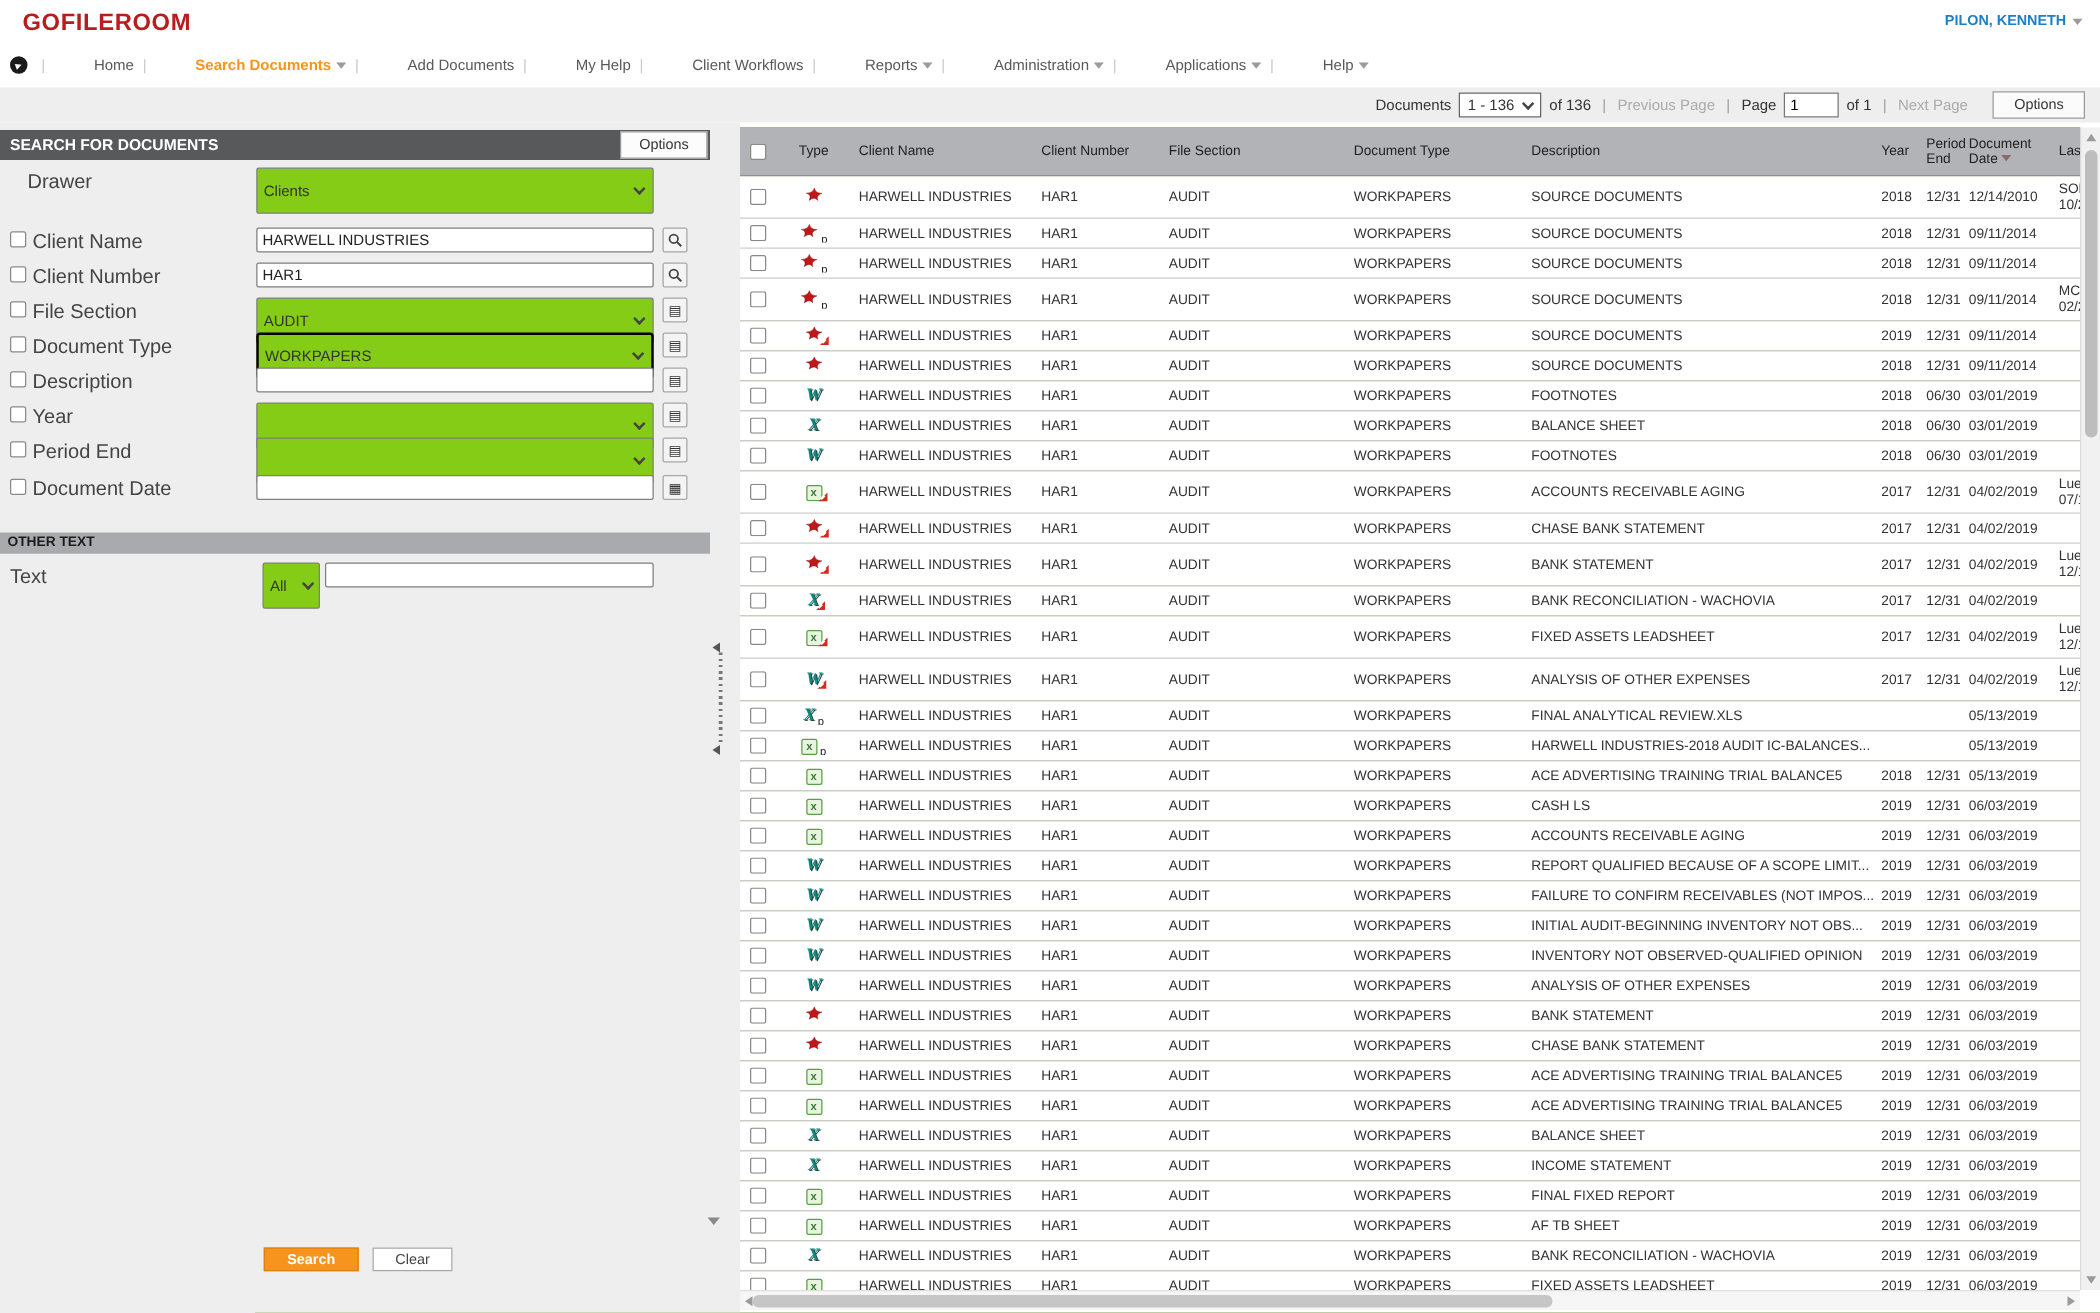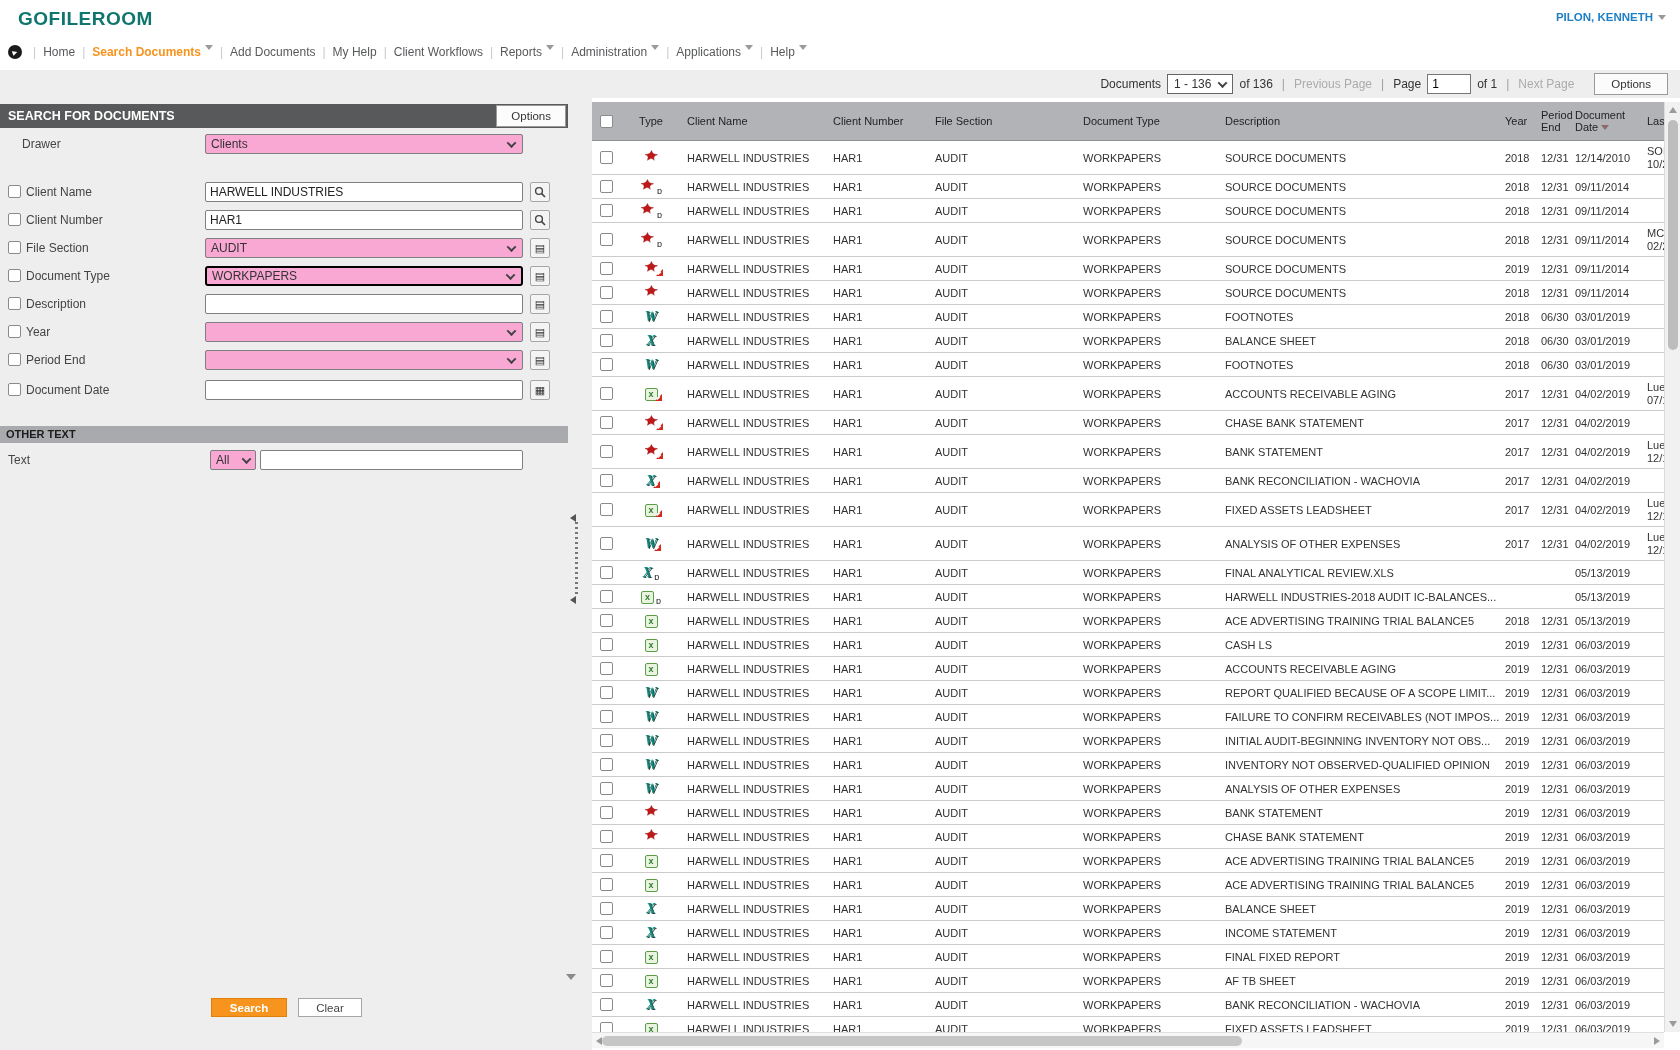--- a/index.html
+++ b/index.html
@@ -1,51 +1,51 @@
 <!DOCTYPE html>
 <html><head>
 <meta charset="utf-8">
 <style>
   * { margin:0; padding:0; box-sizing:border-box; }
   html,body { width:1680px; height:1050px; overflow:hidden; }
   body { font-family:"Liberation Sans","DejaVu Sans",sans-serif; background:#ffffff; color:#333; }
   .page { position:relative; width:1680px; height:1050px; background:#fff; }
 
   
-  .logo { position:absolute; left:18px; top:8px; font-size:19px; font-weight:bold; letter-spacing:.5px; color:#0f766e; }
+  .logo { position:absolute; left:18px; top:8px; font-size:19px; font-weight:bold; letter-spacing:.5px; color:#b91c1c; }
   .user { position:absolute; right:14px; top:11px; font-size:11.5px; font-weight:bold; color:#1e7fc4; display:flex; align-items:center; gap:5px; cursor:pointer; }
   .caret { width:0; height:0; border-left:4px solid transparent; border-right:4px solid transparent; border-top:5px solid #9a9a9a; display:inline-block; }
 
   
   .nav { position:absolute; left:8px; top:42px; height:20px; display:flex; align-items:center; font-size:12px; color:#58595b; }
   .nav-go { width:14px; height:14px; border-radius:50%; background:#1b1b1b; color:#fff; display:flex; align-items:center; justify-content:center; font-size:8px; margin-right:4px; }
   .nav-go span{ transform:rotate(-20deg); }
   .nav-sep { color:#c9c9c9; margin:0 7px; }
-  .nav-item { cursor:pointer; display:flex; align-items:flex-start; gap:4px; white-space:nowrap; }
+  .nav-item { cursor:pointer; display:flex; align-items:center; gap:4px; white-space:nowrap;margin-left:32px; }
   .nav-item.active { color:#f7941e; font-weight:bold; }
 
   
   .toolbar { position:absolute; left:0; top:70px; width:1680px; height:28px; background:#eeeeee; display:flex; align-items:center; justify-content:flex-end; padding-right:12px; font-size:12px; color:#333; gap:6px; }
   .tb-sep { color:#9f9f9f; margin:0 3px; }
   .disabled-link { color:#ababab; }
   .selbox { background:#fff; border:1px solid #666; height:20px; display:inline-flex; align-items:center; padding:0 6px; gap:8px; font-size:12px; cursor:pointer; }
   .chev { width:7px; height:7px; border-right:2px solid #444; border-bottom:2px solid #444; transform:rotate(45deg) translate(-1px,-1px); display:inline-block; }
   .pageinput { width:44px; height:20px; border:1px solid #777; background:#fff; font-size:12px; padding:0 4px; font-family:inherit; }
   .btn { background:#fbfbfb; border:1px solid #9a9a9a; height:22px; padding:0 16px; font-size:11.5px; color:#333; cursor:pointer; font-family:inherit; }
 
   
   .left-bg { position:absolute; left:0; top:98px; width:592px; height:952px; background:#eeeeee; }
   .panel-header { position:absolute; left:0; top:104px; width:568px; height:24px; background:#58595b; color:#fff; font-size:12.5px; font-weight:bold; line-height:24px; padding-left:8px; }
   .panel-options { position:absolute; right:2px; top:1px; height:22px; padding:0 14px; background:#fcfcfc; border:1px solid #9a9a9a; font-size:11.5px; color:#333; cursor:pointer; font-family:inherit; }
-  .row-label { font-size:12px; color:#444; }
+  .row-label { font-size:16px; color:#444; }
   .drawer-row { position:absolute; left:0; top:134px; width:568px; }
   .drawer-row .row-label { position:absolute; left:22px; top:3px; }
   .subbar { position:absolute; left:0; width:568px; height:17px; background:#a8aaad; color:#1c1c1c; font-size:11px; font-weight:bold; line-height:17px; padding-left:6px; }
   .fieldselect, .fieldinput { position:absolute; left:205px; width:318px; height:20px; }
-  .selectctl { background:#f9a8d4; border:1px solid #7f7f7f; border-radius:2px; height:20px; width:100%; display:flex; align-items:center; justify-content:space-between; padding:0 7px 0 5px; font-size:12px; cursor:pointer; }
+  .selectctl { background:#84cc16; border:1px solid #7f7f7f; border-radius:2px; height:37px; width:100%; display:flex; align-items:center; justify-content:space-between; padding:0 7px 0 5px; font-size:12px; cursor:pointer; }
   .selectctl.focused { border:2px solid #000; border-radius:3px; }
   .inputctl { width:100%; height:20px; border:1px solid #7f7f7f; border-radius:2px; background:#fff; font-size:12px; padding:0 4px; font-family:inherit; color:#222; }
   .cb { width:13px; height:13px; border:1px solid #8a8a8a; border-radius:2px; background:#fff; display:inline-block; cursor:pointer; }
   .frow { position:absolute; left:0; width:568px; height:22px; }
   .frow .cb { position:absolute; left:8px; top:3px; }
   .frow .row-label { position:absolute; left:26px; top:3px; }
   .sidebtn { position:absolute; left:530px; top:0; width:20px; height:20px; background:#f4f4f4; border:1px solid #a6a6a6; border-radius:2px; display:flex; align-items:center; justify-content:center; font-size:11px; color:#333; cursor:pointer; padding:0; }
   .findrow { position:absolute; left:0; top:450px; width:568px; height:22px; }
   .findrow .row-label { position:absolute; left:8px; top:3px; }
   .findscope { position:absolute; left:210px; top:0; width:46px; }

